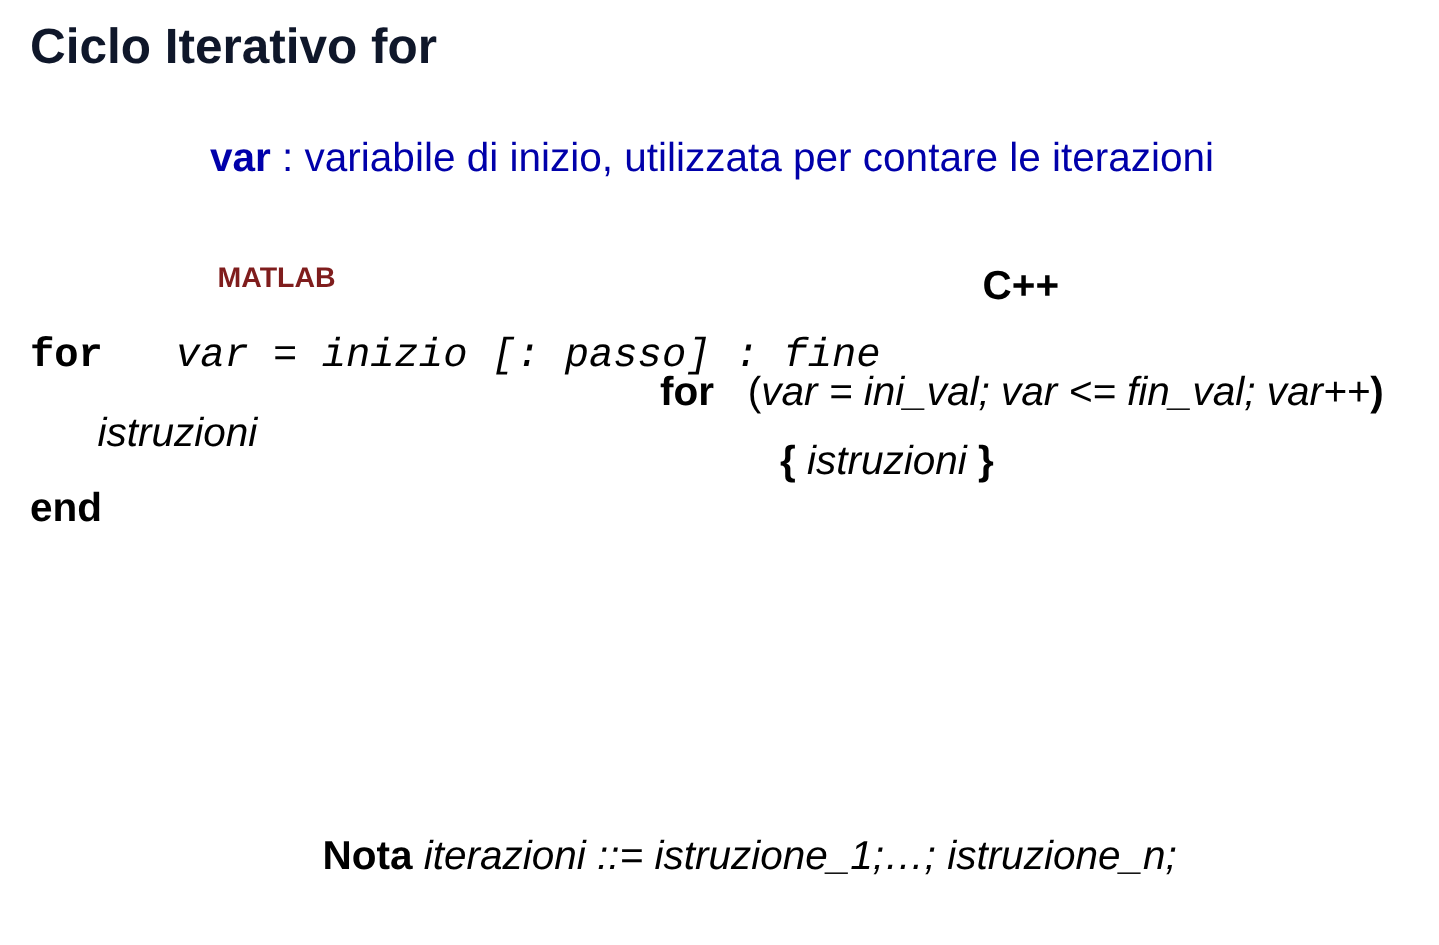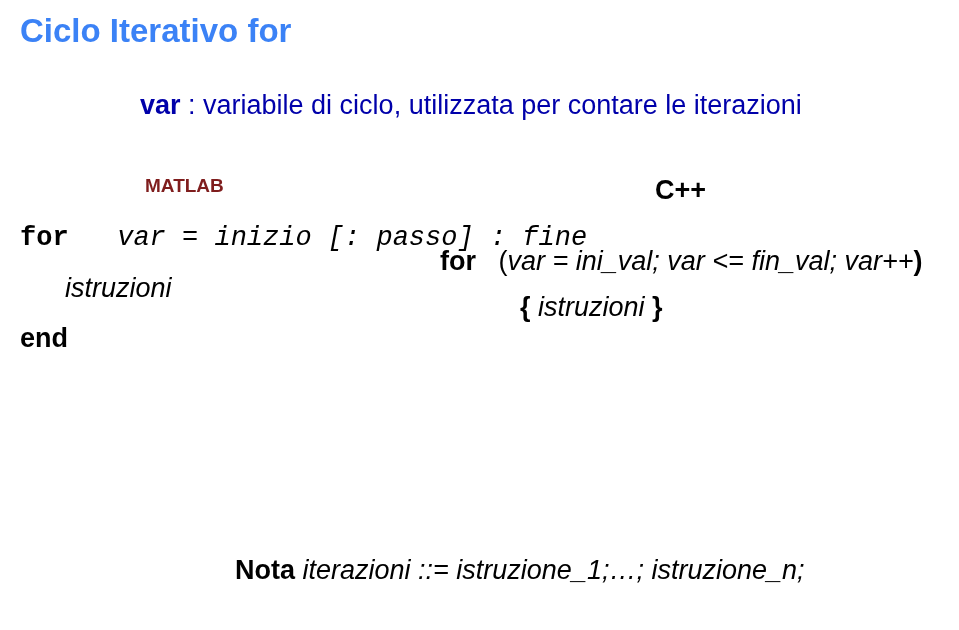--- a/index.html
+++ b/index.html
@@ -14,21 +14,21 @@
       font-family: Arial, Helvetica, sans-serif;
       position: relative;
       overflow: hidden;
     }
     .title {
       position: absolute;
       top: 12px;
       left: 20px;
       font-size: 33px;
       font-weight: bold;
-      color: #3b82f6;
+      color: #0f172a;
     }
     .subtitle {
       position: absolute;
       top: 90px;
       left: 140px;
       font-size: 27px;
       color: #0000aa;
     }
     .subtitle .var {
       font-weight: bold;
@@ -116,30 +116,29 @@
       position: absolute;
       top: 555px;
       left: 215px;
       font-size: 27px;
       color: #000000;
       font-style: italic;
     }
     .note .bold {
       font-weight: bold;
       font-style: normal;
-      margin-left: 20px;
     }
   </style>
 </head>
 <body>
 
 <div class="title">Ciclo Iterativo for</div>
 
 <div class="subtitle">
-  <span class="var">var</span><span> : variabile di ciclo, utilizzata per contare le iterazioni</span>
+  <span class="var">var</span><span> : variabile di inizio, utilizzata per contare le iterazioni</span>
 </div>
 
 <div class="matlab-label">MATLAB</div>
 <div class="cpp-label">C++</div>
 
 <div class="matlab-line1">
   <span class="kw">for</span>&nbsp;&nbsp;&nbsp;<span>var = inizio [: passo] : fine</span>
 </div>
 <div class="matlab-line2">istruzioni</div>
 <div class="matlab-line3">end</div>

